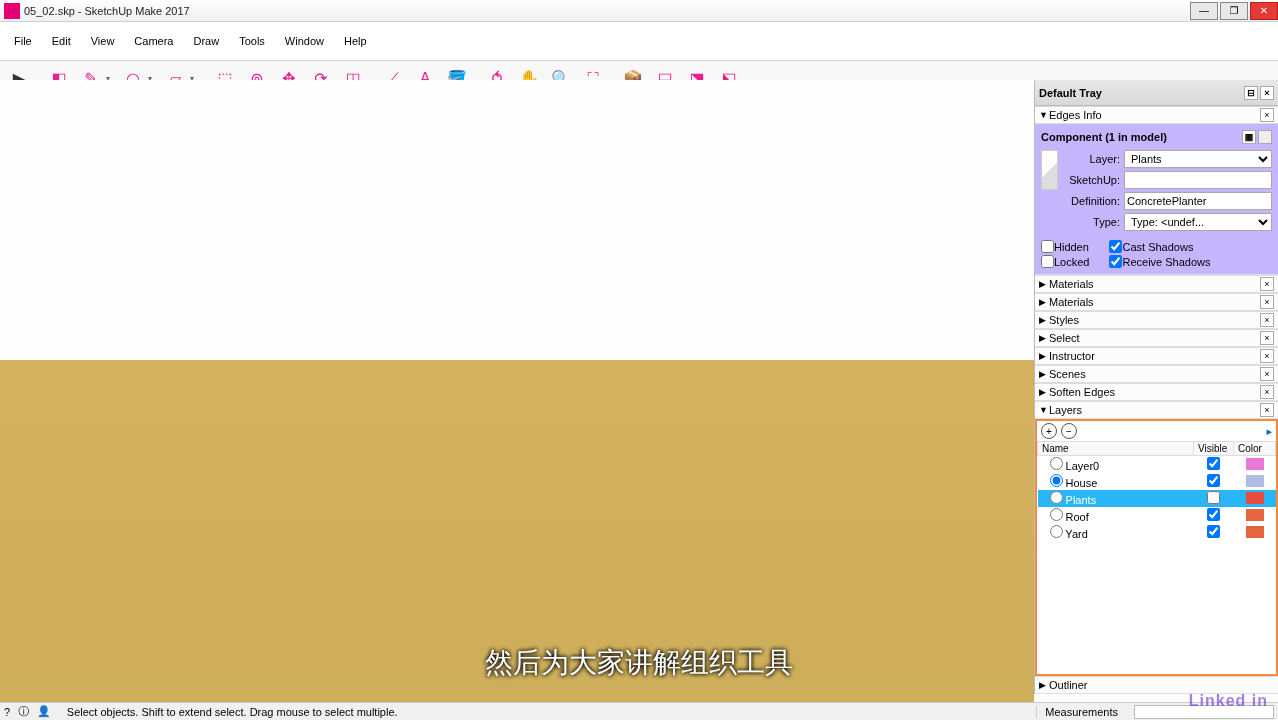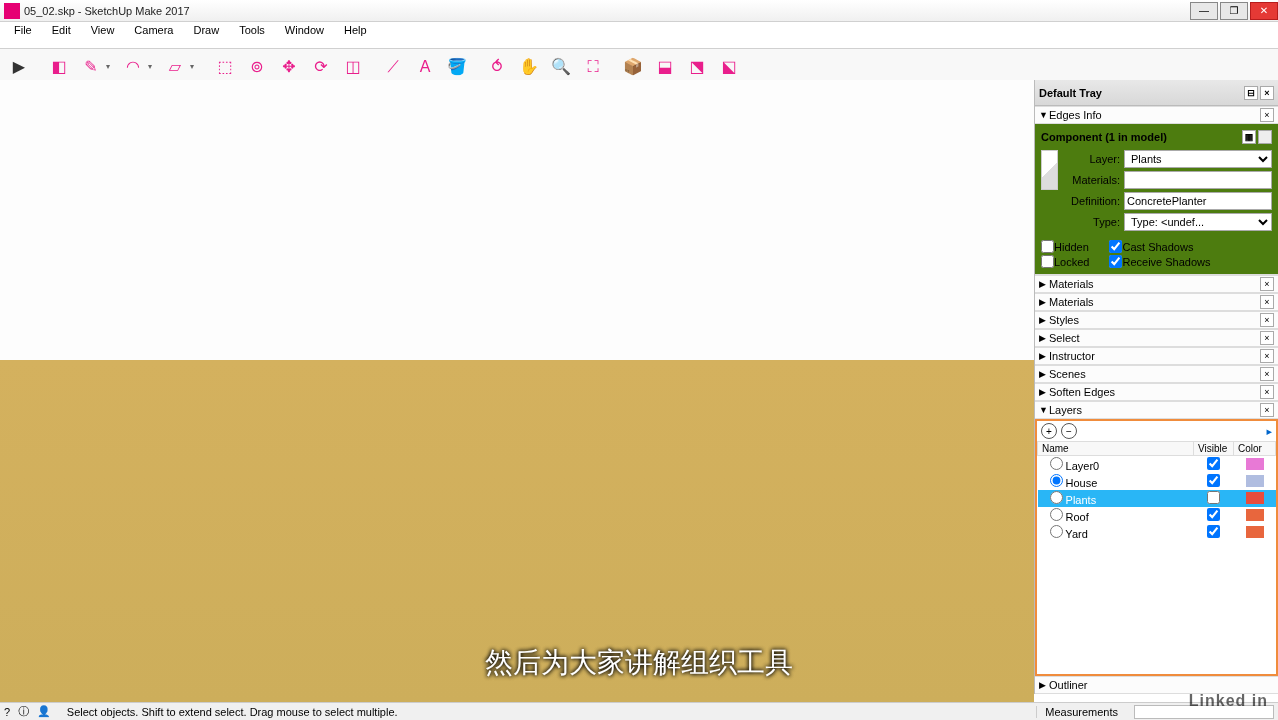--- a/index.html
+++ b/index.html
@@ -7,21 +7,21 @@
 
 
 .titlebar { height: 22px; background: linear-gradient(#fff,#f0f0f0); border-bottom: 1px solid #d0d0d0; display: flex; align-items: center; padding-left: 4px; }
 .titlebar .icon { width: 16px; height: 16px; background: #e60073; margin-right: 4px; }
 .titlebar .title { flex: 1; color: #222; }
 .wincontrols { display: flex; }
 .wincontrols button { width: 28px; height: 18px; border: 1px solid #888; background: #e8e8e8; margin-left: 2px; display:flex; align-items:center; justify-content:center; font-size:10px; }
 .wincontrols button.close { background: #e53935; color:#fff; border-color:#b71c1c; }
 
 
-.menubar { height: 27px; background: #fff; border-bottom: 1px solid #d0d0d0; display: flex; align-items: flex-start; padding-left: 4px; }
+.menubar { height: 39px; background: #fff; border-bottom: 1px solid #d0d0d0; display: flex; align-items: center; padding-left: 4px; }
 .menubar span { padding: 2px 10px; cursor: default; }
 
 
 .toolbar { height: 36px; background: #f8f8f8; border-bottom: 1px solid #d0d0d0; display: flex; align-items: center; padding: 0 4px; gap: 2px; }
 .toolbar .tbtn { width: 30px; height: 30px; border: 1px solid transparent; background: transparent; display:flex; align-items:center; justify-content:center; color:#e91e8c; font-size:16px; }
 .toolbar .sep { width: 6px; }
 .toolbar .dd { width:10px; color:#666; font-size:8px; margin-left:-2px; }
 
 
 .main { position: absolute; top: 80px; left: 0; right: 244px; bottom: 18px; background: #fefefe; display:flex; align-items:center; justify-content:center; }
@@ -30,21 +30,21 @@
 
 .tray { position:absolute; top:80px; right:0; width:244px; bottom:26px; background:#f0f0f0; border-left:1px solid #bbb; display:flex; flex-direction:column; }
 .tray-header { height:26px; background: linear-gradient(#e8e8e8,#d8d8d8); border-bottom:1px solid #bbb; display:flex; align-items:center; padding:0 4px; font-weight:bold; font-size:10px; }
 .tray-header .sp { flex:1; }
 .smallbtn { width:14px; height:14px; border:1px solid #aaa; background:#fff; font-size:9px; line-height:12px; text-align:center; margin-left:2px; }
 
 .panel-hdr { height:18px; background:#fcfcfc; border-top:1px solid #ddd; border-bottom:1px solid #ddd; display:flex; align-items:center; padding:0 4px; cursor:default; }
 .panel-hdr .arrow { width:10px; font-size:9px; }
 .panel-hdr .lbl { flex:1; }
 
-.entity-body { background:#4d7c0f; padding:6px; border-bottom:1px solid #ddd; }
+.entity-body { background:#c4b5fd; padding:6px; border-bottom:1px solid #ddd; }
 .entity-body .comp { font-weight:bold; margin-bottom:6px; display:flex; align-items:center; }
 .entity-body .comp .sp { flex:1; }
 .thumbrow { display:flex; gap:6px; }
 .thumb { width:40px; height:40px; border:1px solid #ccc; background: linear-gradient(135deg,#fff 50%,#ddd 50%); }
 .props { flex:1; }
 .prow { display:flex; align-items:center; margin-bottom:3px;justify-content:flex-end; }
 .prow label { width:56px; text-align:right; margin-right:4px; }
 .prow input, .prow select { flex:1; height:18px; border:1px solid #aaa; padding:0 2px; font-size:11px; background:#fff; }
 .checks { display:flex; gap:20px; margin-top:6px; }
 .checks div { display:flex; flex-direction:column; gap:2px; }
@@ -63,21 +63,21 @@
 .swatch { width:18px; height:12px; display:inline-block; }
 
 
 .statusbar { position:absolute; bottom:0; left:0; right:0; height:18px; background:#f0f0f0; border-top:1px solid #ccc; display:flex; align-items:center; padding:0 4px; gap:8px; }
 .statusbar .hint { flex:1; padding-left:8px; }
 .statusbar .mlabel { border-left:1px solid #ccc; padding:0 8px; }
 .statusbar .minput { width:140px; height:14px; border:1px solid #bbb; background:#fff; }
 
 
 .subtitle { position:absolute; bottom:38px; left:50%; transform:translateX(-50%); font-size:28px; color:#fff; text-shadow: 0 0 4px #000, 0 0 4px #000; font-family: "Microsoft YaHei", sans-serif; }
-.watermark { position:absolute; bottom:10px; right:10px; color:#000000; font-size:16px; font-weight:bold; opacity:0.6; letter-spacing:1px;}
+.watermark { position:absolute; bottom:10px; right:10px; color:#6d28d9; font-size:16px; font-weight:bold; opacity:0.6; letter-spacing:1px;}
 </style>
 </head>
 <body>
 
 <div class="titlebar">
   <div class="icon"></div>
   <div class="title">05_02.skp - SketchUp Make 2017</div>
   <div class="wincontrols">
     <button>—</button>
     <button>❐</button>
@@ -153,21 +153,21 @@
       <span class="smallbtn" style="background:#eee"> </span>
     </div>
     <div class="thumbrow">
       <div class="thumb"></div>
       <div class="props">
         <div class="prow">
           <label>Layer:</label>
           <select><option>Plants</option></select>
         </div>
         <div class="prow">
-          <label>Materials:</label>
+          <label>SketchUp:</label>
           <input value="" style="">
         </div>
         <div class="prow">
           <label>Definition:</label>
           <input value="ConcretePlanter" style="">
         </div>
         <div class="prow">
           <label>Type:</label>
           <select><option>Type: &lt;undef...</option></select>
         </div>

